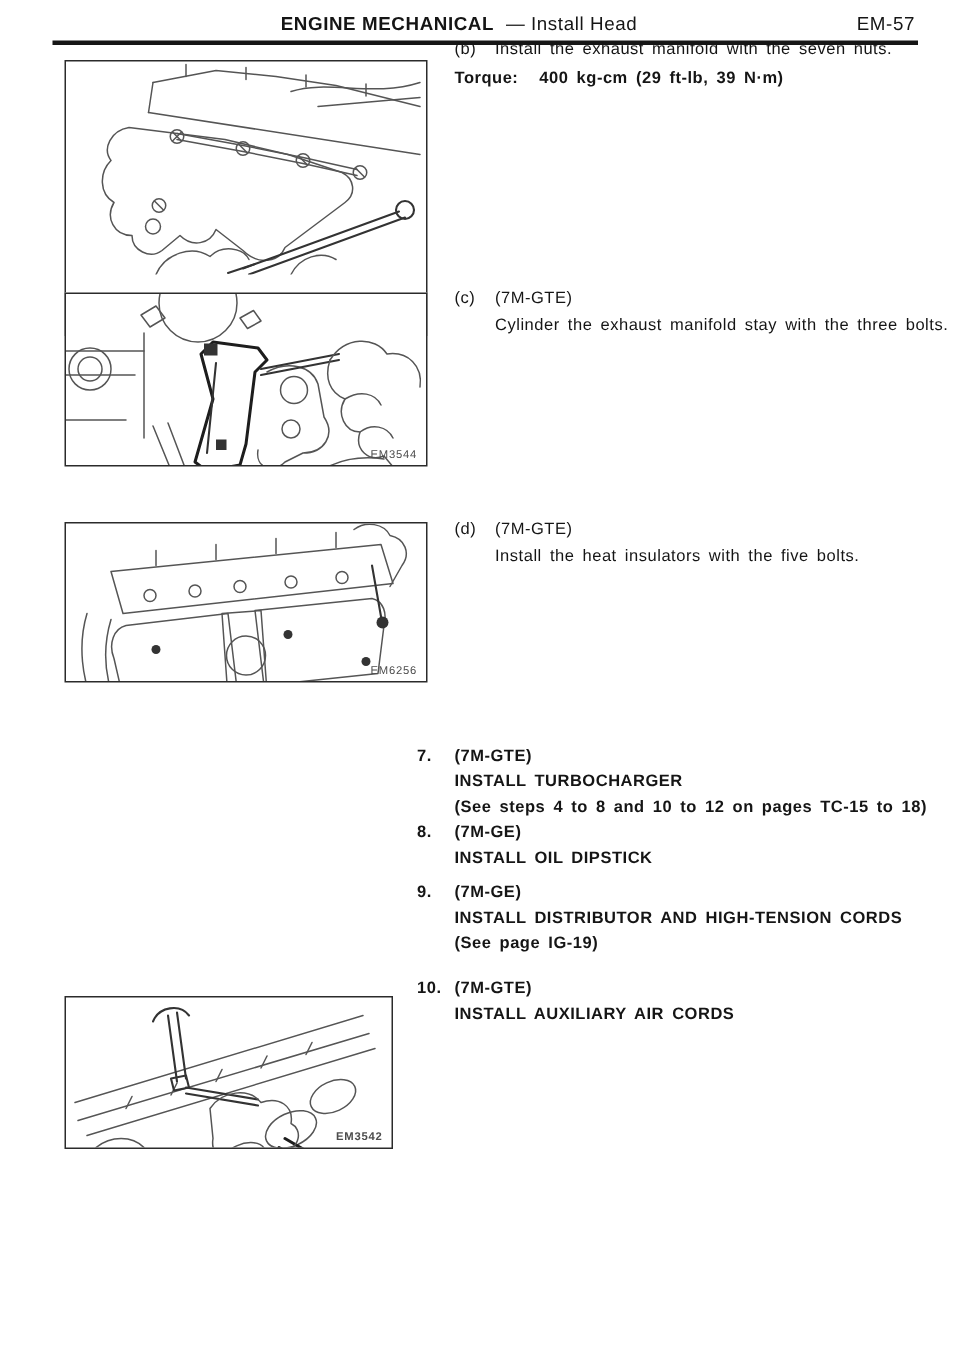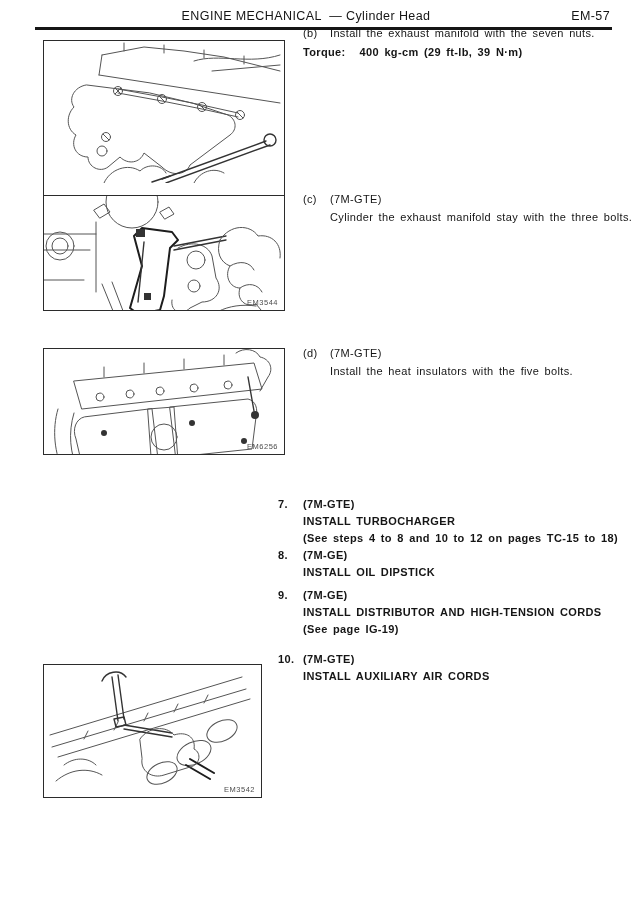--- a/index.html
+++ b/index.html
@@ -14,21 +14,21 @@
   }
   
   .hdr-title{
     position:absolute;top:9px;left:0;right:0;
     text-align:center;
     font-size:12.5px;
     letter-spacing:0.4px;
     transform:translateX(-14px);
     white-space:nowrap;
   }
-  .hdr-title .sec{font-weight:normal;}
+  .hdr-title .sec{font-weight:bold;}
   .hdr-title .sub{font-weight:normal;margin-left:4px;}
   .hdr-page{
     position:absolute;top:9px;right:30px;
     font-size:12.5px;font-weight:normal;letter-spacing:0.4px;
   }
   .hdr-rule{
     position:absolute;top:27px;left:35px;width:577px;height:2.5px;
     background:#161616;
   }
   
@@ -63,21 +63,21 @@
   .torq{margin-top:1px;}
   .torq .tv{margin-left:14px;}
 </style>
 </head>
 <body>
 
 <div class="page">
 
   <div class="hdr-title">
     <span class="sec">ENGINE MECHANICAL</span>
-    <span class="sub">— Cylinder Head</span>
+    <span class="sub">— Install Head</span>
   </div>
   <div class="hdr-page">EM-57</div>
   <div class="hdr-rule"></div>
 
   <div class="figure" style="left:43px;top:40px;width:242px;height:184px;">
     <svg class="art" width="239" height="142" viewBox="0 0 239 142">
       <path d="M58,14 L100,6 L140,10 L180,16 L236,30"></path>
       <path d="M150,20 C175,12 205,24 236,14"></path>
       <path d="M168,30 L236,24"></path>
       <path d="M55,34 L236,62"></path>
@@ -153,21 +153,21 @@
       <circle class="fillb" cx="166" cy="110" r="3"></circle>
       <path d="M192,4 C200,-2 212,0 216,8 C226,10 230,20 224,28 L216,42"></path>
       <path class="mid" d="M204,28 L210,62"></path>
       <circle class="fillb" cx="211" cy="66" r="4"></circle>
       <path d="M100,142 C104,128 116,120 128,124 M136,142 C138,132 146,126 154,128"></path>
       <circle cx="162" cy="132" r="12"></circle>
     </svg>
     <span class="figcode">EM6256</span>
   </div>
 
-  <div class="figure" style="left:43px;top:664px;width:219px;height:134px;">
+  <div class="figure" style="left:43px;top:664px;width:219px;height:102px;font-weight:bold;">
     <svg class="art" width="216" height="128" viewBox="0 0 216 128">
       <path d="M6,70 L198,12 M8,82 L202,24 M14,92 L206,34"></path>
       <path d="M40,74 L44,66 M70,65 L74,57 M100,56 L104,48 M130,47 L134,39 M160,38 L164,30"></path>
       <path class="mid" d="M58,16 C62,6 76,4 82,12"></path>
       <path class="mid" d="M68,12 L74,56 M74,10 L80,54"></path>
       <path class="mid" d="M70,54 l10,-2 l2,8 l-10,2 z"></path>
       <path class="mid" d="M80,60 L128,68 M80,64 L128,72"></path>
       <ellipse cx="150" cy="88" rx="18" ry="11" transform="rotate(-25 150 88)"></ellipse>
       <ellipse cx="178" cy="66" rx="16" ry="10" transform="rotate(-25 178 66)"></ellipse>
       <ellipse cx="118" cy="108" rx="16" ry="10" transform="rotate(-25 118 108)"></ellipse>

